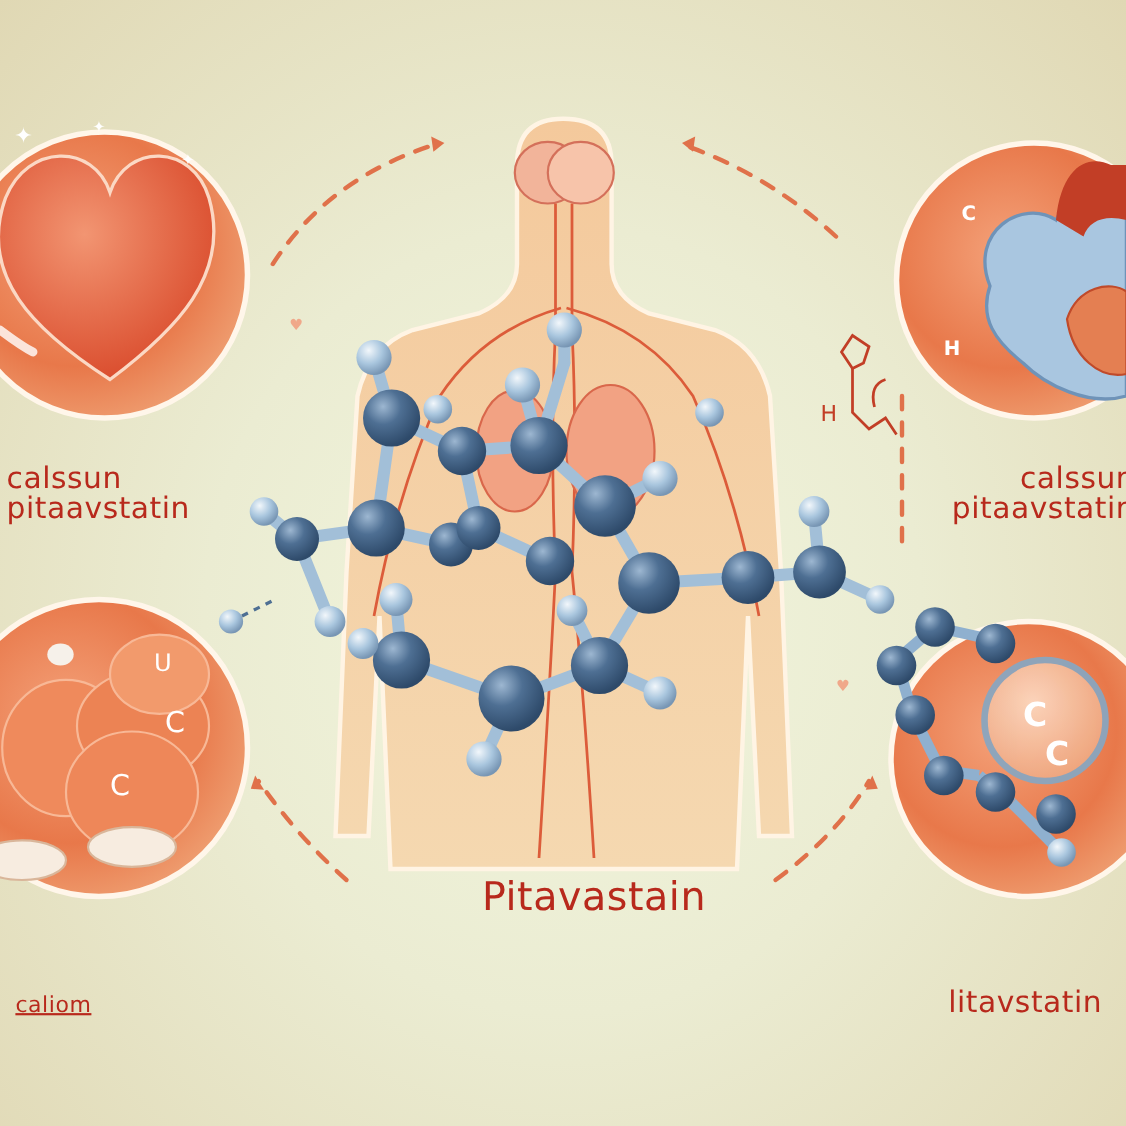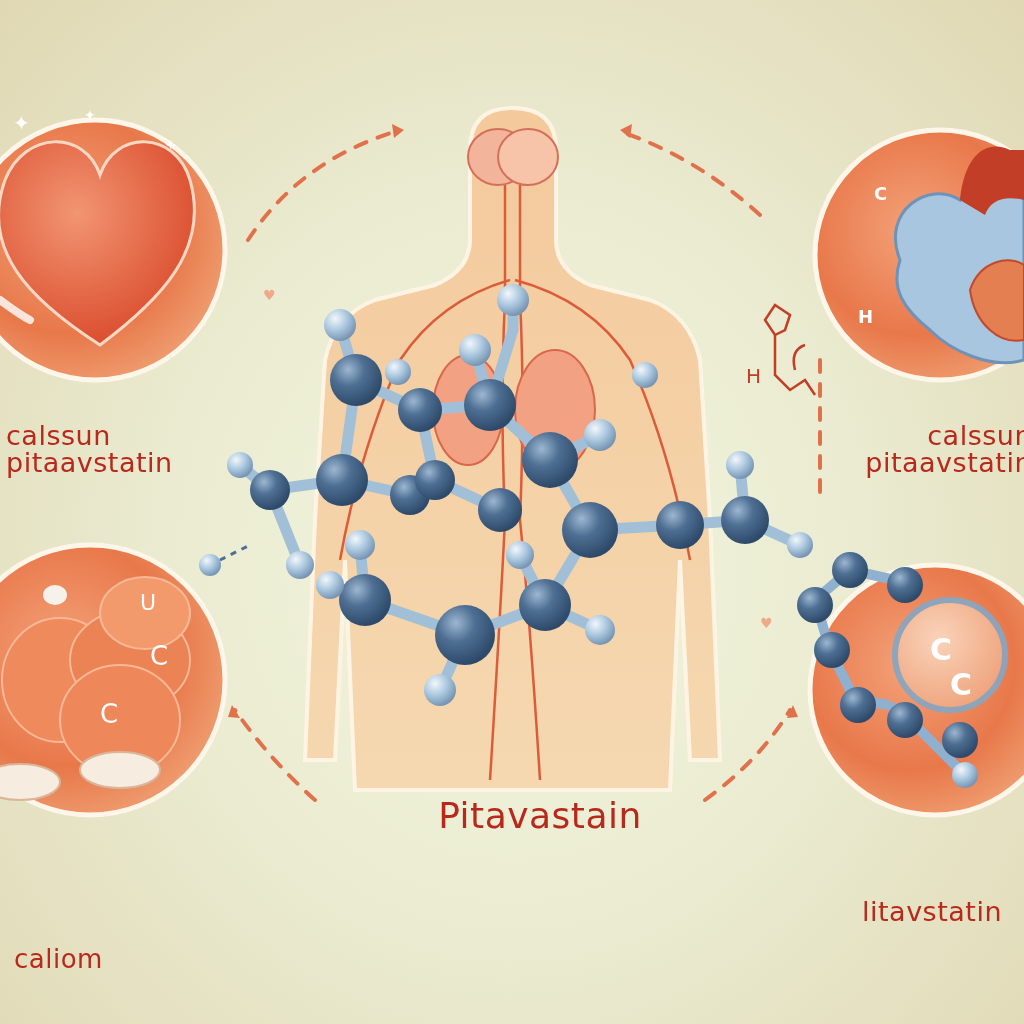--- a/index.html
+++ b/index.html
@@ -3,21 +3,21 @@
 <meta charset="utf-8">
 <style>
   html, body { margin:0; padding:0; }
   body { width:1024px; height:1024px; overflow:hidden; position:relative;
     background: radial-gradient(ellipse at 50% 55%, #f1f6de 0%, #ebecd2 45%, #e0d8b4 100%);
     font-family: "DejaVu Sans", "Liberation Sans", sans-serif; }
   .stage { position:absolute; left:0; top:0; width:1024px; height:1024px; }
   .label { position:absolute; color:#b8291c; letter-spacing:0.5px; line-height:1; white-space:nowrap; }
   .lbl-tl { left:6px; top:422px; font-size:27px; }
   .lbl-tr { right:-8px; top:422px; font-size:27px; text-align:right; }
-  .lbl-bl { left:14px; top:946px; font-size:26px; }
+  .lbl-bl { left:14px; top:903px; font-size:20px;text-decoration:underline; }
   .lbl-br { left:862px; top:898px; font-size:27px; }
   .lbl-center { left:0; width:1024px; top:798px; text-align:center;padding-left:28px; }
   .lbl-center .l1 { font-size:36px; display:block; }
   .lbl-center .l2 { font-size:34px; display:block; margin-top:6px; }
   .label span { display:block; }
 </style>
 </head>
 <body>
 
 <svg class="stage" viewBox="0 0 1024 1024">

